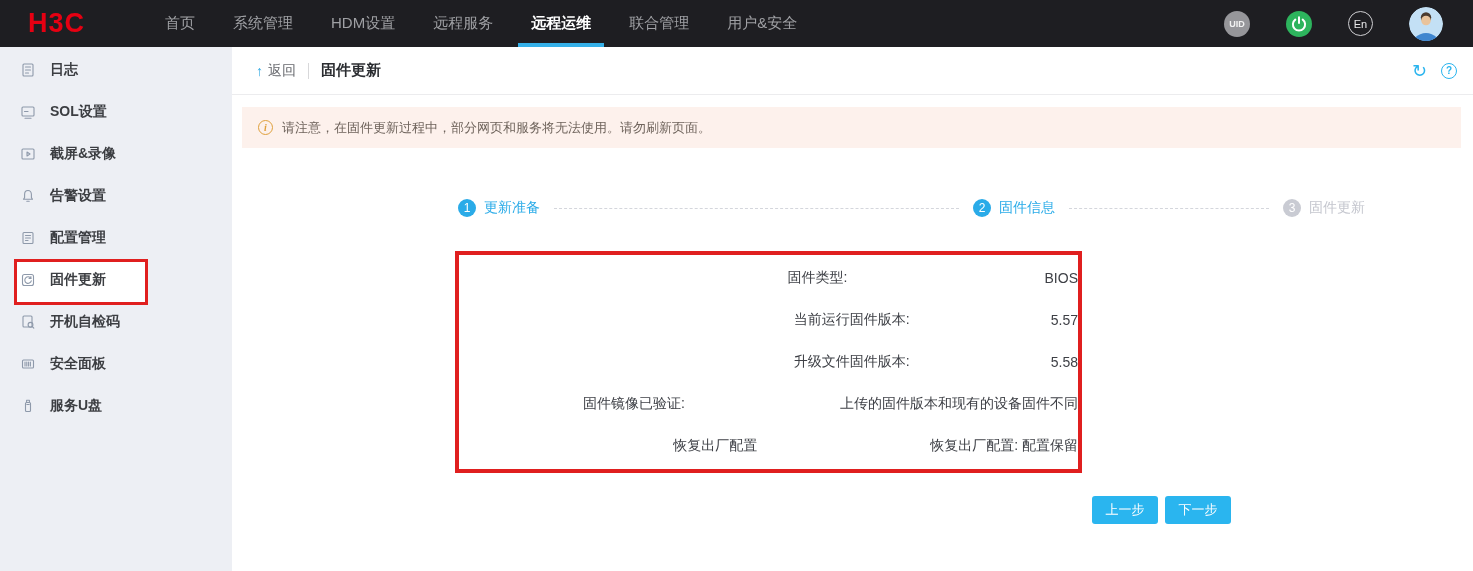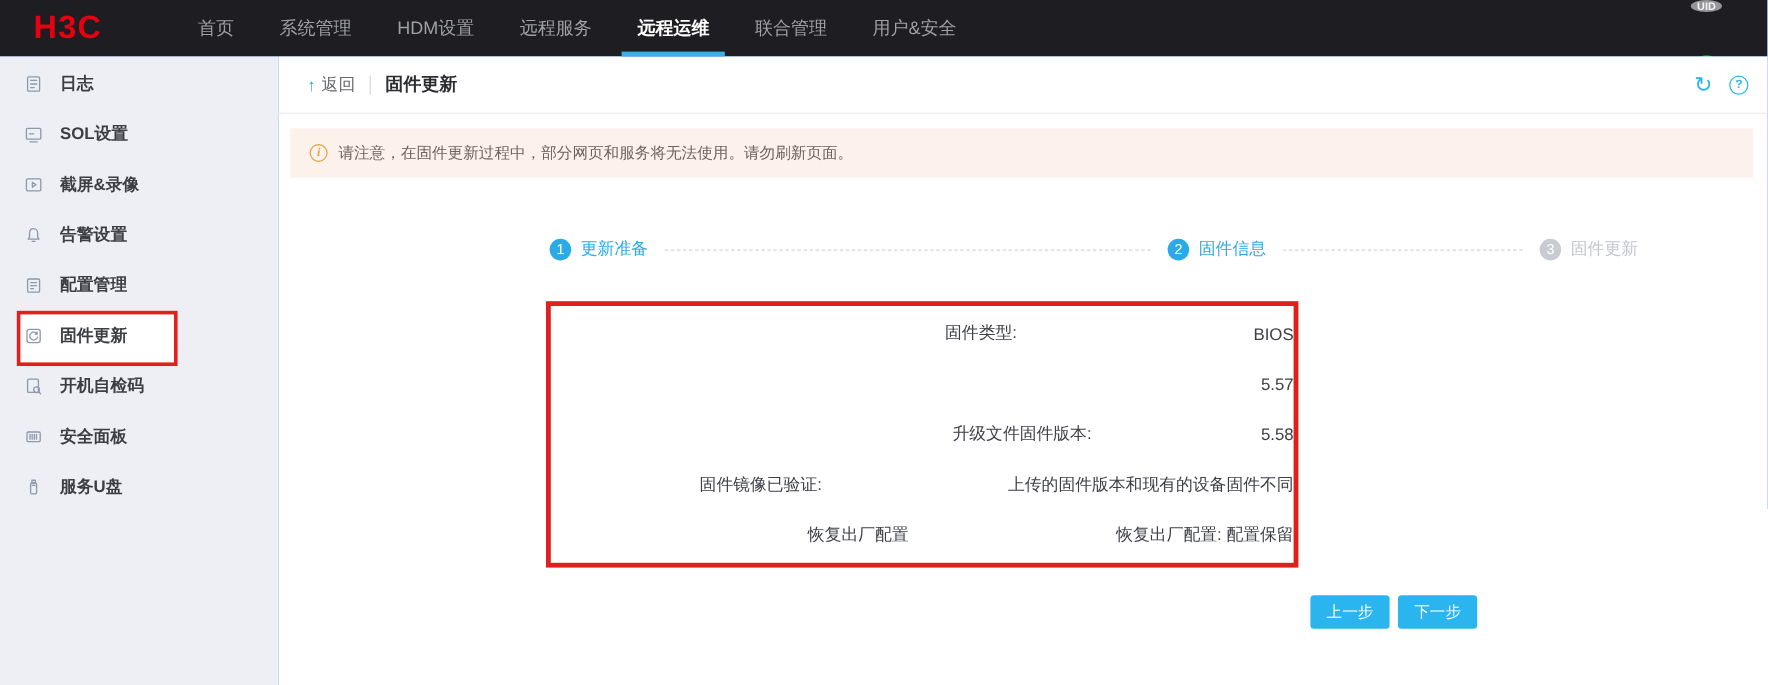--- a/index.html
+++ b/index.html
@@ -10,21 +10,21 @@
   
   .navbar { height:47px; background:#1e1e22; display:flex; align-items:stretch; }
   .logo { width:118px; margin-left:28px; display:flex; align-items:center;
           color:#e60012; font-size:27px; font-weight:700; letter-spacing:1px; cursor:pointer; }
   .nav-items { display:flex; align-items:stretch; }
   .nav-item { position:relative; display:flex; align-items:center; padding:0 19px;
               color:#9fa0a4; font-size:15px; cursor:pointer; }
   .nav-item.active { color:#ffffff; font-weight:600; }
   .nav-item.active::after { content:""; position:absolute; left:6px; right:6px; bottom:0;
               height:4px; background:#35b0e8; }
-  .nav-right { margin-left:auto; margin-right:30px; display:flex; gap:36px;flex-direction:column; }
+  .nav-right { margin-left:auto; margin-right:30px; display:flex; align-items:center; gap:36px; }
   .uid-badge { width:26px; height:26px; border-radius:50%; background:#96969a; color:#f2f2f2;
                font-size:9px; font-weight:700; display:flex; align-items:center; justify-content:center; cursor:pointer; }
   .power-btn { width:26px; height:26px; border-radius:50%; cursor:pointer; display:flex; }
   .lang-badge { width:25px; height:25px; border-radius:50%; border:1.5px solid #cfcfd2; color:#e8e8ea;
                 font-size:11px; display:flex; align-items:center; justify-content:center; cursor:pointer; }
   .avatar { width:34px; height:34px; border-radius:50%; overflow:hidden; cursor:pointer; }
 
   
   .body-row { display:flex; height:524px; }
 
@@ -252,20 +252,21 @@
           <span class="step-label">固件更新</span>
         </div>
       </div>
 
       <div class="info-panel">
         <div class="info-row">
           <span class="info-label">固件类型:</span>
           <span class="info-value">BIOS</span>
         </div>
         <div class="info-row">
+          <span class="info-label">当前运行固件版本:</span>
           <span class="info-value">5.57</span>
         </div>
         <div class="info-row">
           <span class="info-label">升级文件固件版本:</span>
           <span class="info-value">5.58</span>
         </div>
         <div class="info-row">
           <span class="info-label">固件镜像已验证:</span>
           <span class="info-value">上传的固件版本和现有的设备固件不同</span>
         </div>

